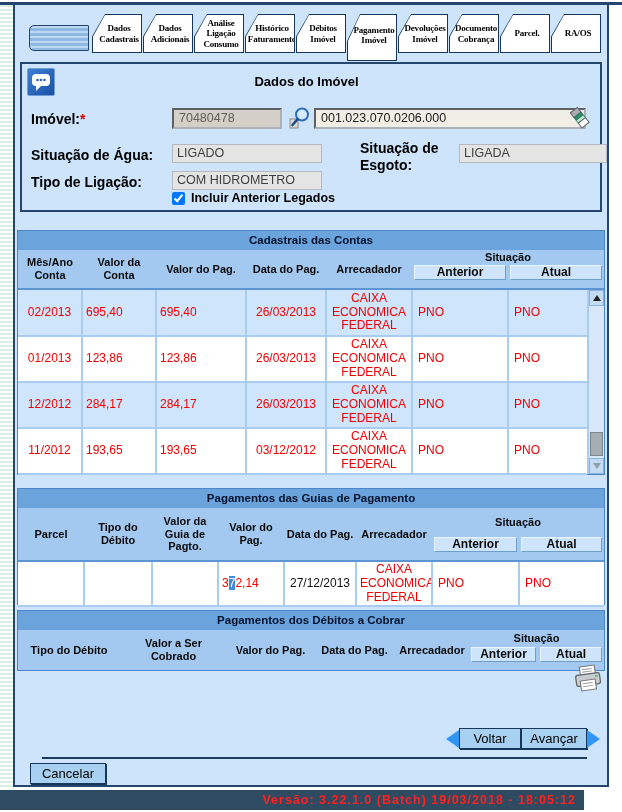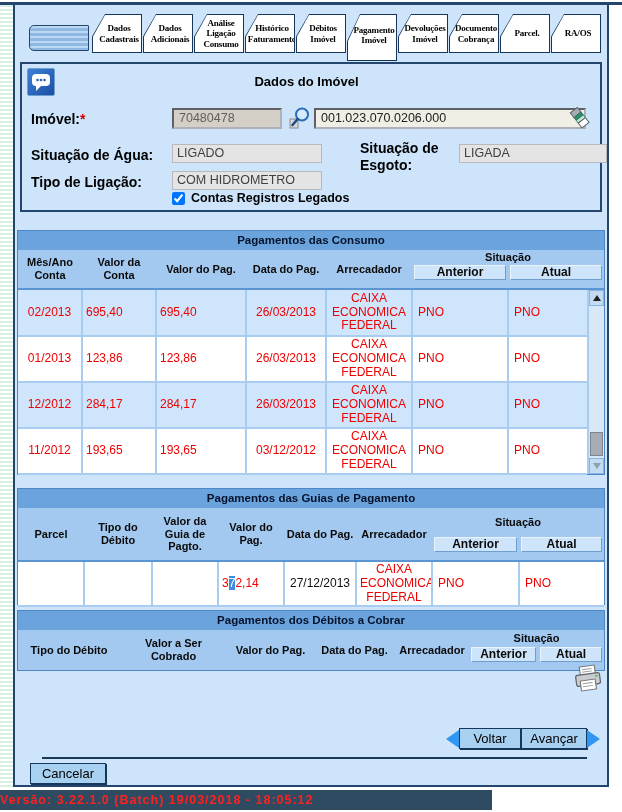--- a/index.html
+++ b/index.html
@@ -86,22 +86,22 @@
   .arrow-left { width:0; height:0; border-top:9px solid transparent; border-bottom:9px solid transparent;
     border-right:13px solid #2f96f3; cursor:pointer; }
   .arrow-right { width:0; height:0; border-top:9px solid transparent; border-bottom:9px solid transparent;
     border-left:13px solid #2f96f3; cursor:pointer; }
   .hrline { position:absolute; top:757px; left:42px; width:545px; height:2px; background:#1a3a5c; }
   .btn.cancelar { position:absolute; top:763px; left:30px; width:76px; }
 
   .printer { position:absolute; top:663px; right:18px; cursor:pointer; }
 
   
-  .footer { position:absolute; top:790px; left:0; width:492px; height:20px; background:#2e4b61;
-    text-align:left; color:#ff2020; font-weight:bold; font-size:12.5px; line-height:20px;
+  .footer { position:absolute; top:790px; left:0; width:584px; height:20px; background:#2e4b61;
+    text-align:right; color:#ff2020; font-weight:bold; font-size:12.5px; line-height:20px;
     letter-spacing:1px; padding-right:8px; }
 </style>
 </head>
 <body>
 
 <div id="screen">
   <div class="top-line"></div>
   <div class="left-stripes"></div>
 
   <div class="panel">
@@ -185,26 +185,26 @@
       <span class="ro-field" style="left:437px; width:148px;">LIGADA</span>
     </div>
 
     <div class="frow" style="top:107px;">
       <span class="flabel" style="left:9px; top:3px;">Tipo de Ligação:</span>
       <span class="ro-field" style="left:150px; width:150px;">COM HIDROMETRO</span>
     </div>
 
     <div class="chkrow" style="top:127px; left:150px;">
       <input type="checkbox" checked="" style="">
-      <label>Contas Registros Legados</label>
+      <label>Incluir Anterior Legados</label>
     </div>
   </div>
 
   <div class="tbl" style="top:230px;">
-    <div class="title">Pagamentos das Consumo</div>
+    <div class="title">Cadastrais das Contas</div>
     <table class="hd">
       <colgroup>
           <col style="width:64px">
           <col style="width:74px">
           <col style="width:90px">
           <col style="width:80px">
           <col style="width:86px">
           <col style="width:96px">
           <col>
         </colgroup>

